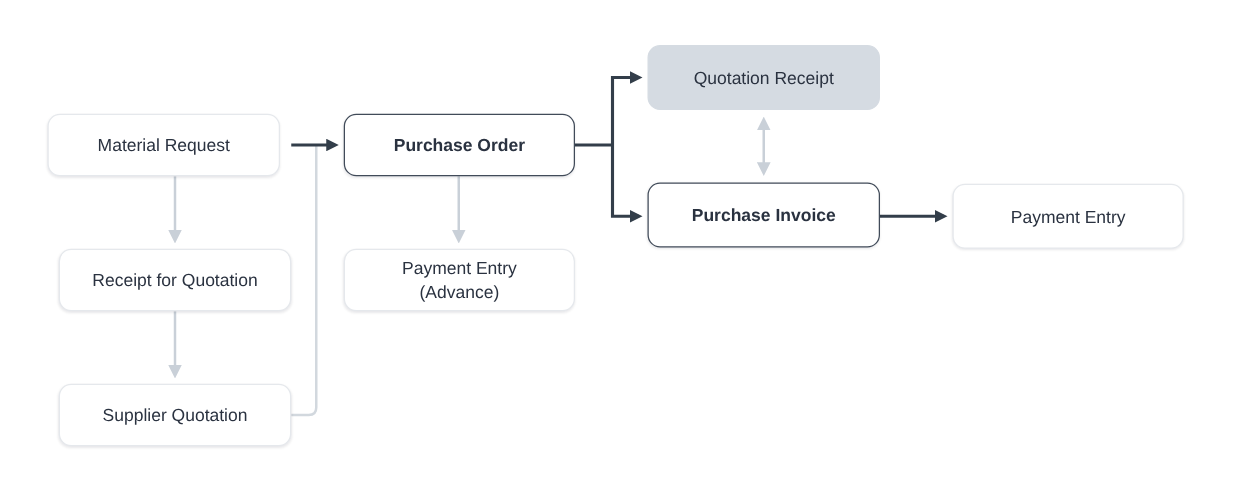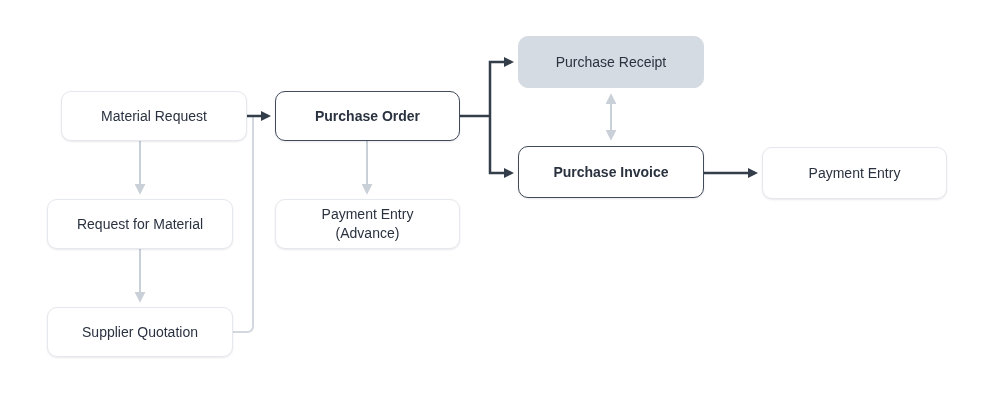--- a/index.html
+++ b/index.html
@@ -46,21 +46,21 @@
   .node.bold {
     border: 1.6px solid #414b59;
     font-weight: 700;
   }
   .node.gray-fill {
     background: #d5dbe2;
     border: 1px solid #d5dbe2;
     box-shadow: none;
   }
   
-  #n-material-request      { left: 61px;  top: 91px;  width: 186px; height: 50px; }
+  #n-material-request      { left: 38px;  top: 91px;  width: 186px; height: 50px; }
   #n-request-for-quotation { left: 47px;  top: 199px; width: 186px; height: 50px; }
   #n-supplier-quotation    { left: 47px;  top: 307px; width: 186px; height: 50px; }
   #n-purchase-order        { left: 275px; top: 91px;  width: 185px; height: 50px; }
   #n-payment-entry-advance { left: 275px; top: 199px; width: 185px; height: 50px; }
   #n-purchase-receipt      { left: 518px; top: 36px;  width: 186px; height: 52px; }
   #n-purchase-invoice      { left: 518px; top: 146px; width: 186px; height: 52px; justify-content: center; }
   #n-payment-entry         { left: 762px; top: 147px; width: 185px; height: 52px; }
 
   .edge-dark  { stroke: #333e4a; stroke-width: 2.5; fill: none; }
   .edge-gray  { stroke: #c9d0d8; stroke-width: 2;   fill: none; }
@@ -93,38 +93,38 @@
     <path class="edge-dark" marker-end="url(#arrow-dark)" d="M490,116 L490,62 L511,62"></path>
     <path class="edge-dark" marker-end="url(#arrow-dark)" d="M490,116 L490,173 L511,173"></path>
     <path class="edge-dark" marker-end="url(#arrow-dark)" d="M704,173 L755,173"></path>
   </svg>
 
   <div class="node" id="n-material-request">
     <span class="label">Material Request</span>
   </div>
 
   <div class="node" id="n-request-for-quotation">
-    <span class="label">Request for Material</span>
+    <span class="label">Receipt for Quotation</span>
   </div>
 
   <div class="node" id="n-supplier-quotation">
     <span class="label">Supplier Quotation</span>
   </div>
 
   <div class="node bold" id="n-purchase-order">
     <span class="label">Purchase Order</span>
   </div>
 
   <div class="node" id="n-payment-entry-advance">
     <span class="label">Payment Entry
 (Advance)</span>
   </div>
 
   <div class="node gray-fill" id="n-purchase-receipt">
-    <span class="label">Purchase Receipt</span>
+    <span class="label">Quotation Receipt</span>
   </div>
 
   <div class="node bold" id="n-purchase-invoice">
     <span class="label">Purchase Invoice</span>
   </div>
 
   <div class="node" id="n-payment-entry">
     <span class="label">Payment Entry</span>
   </div>
 

